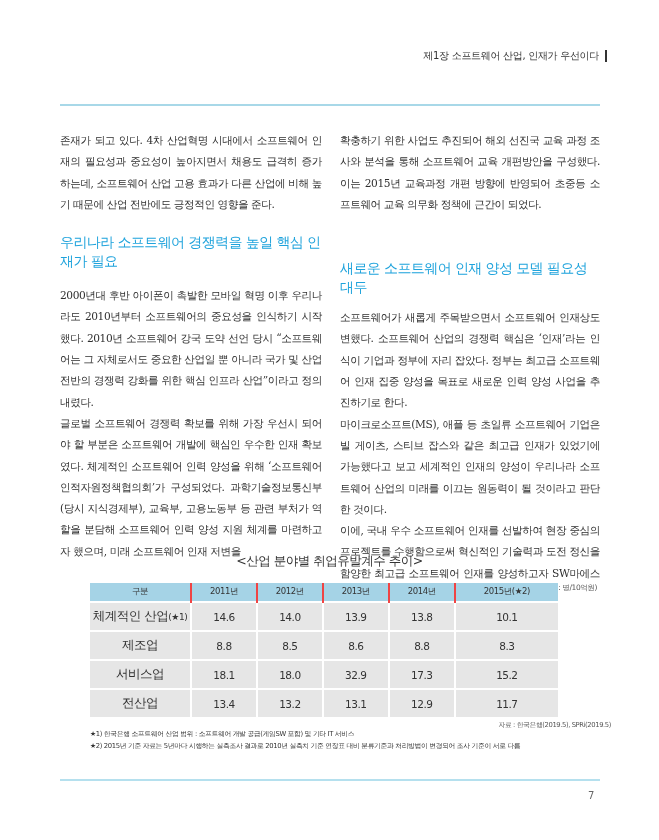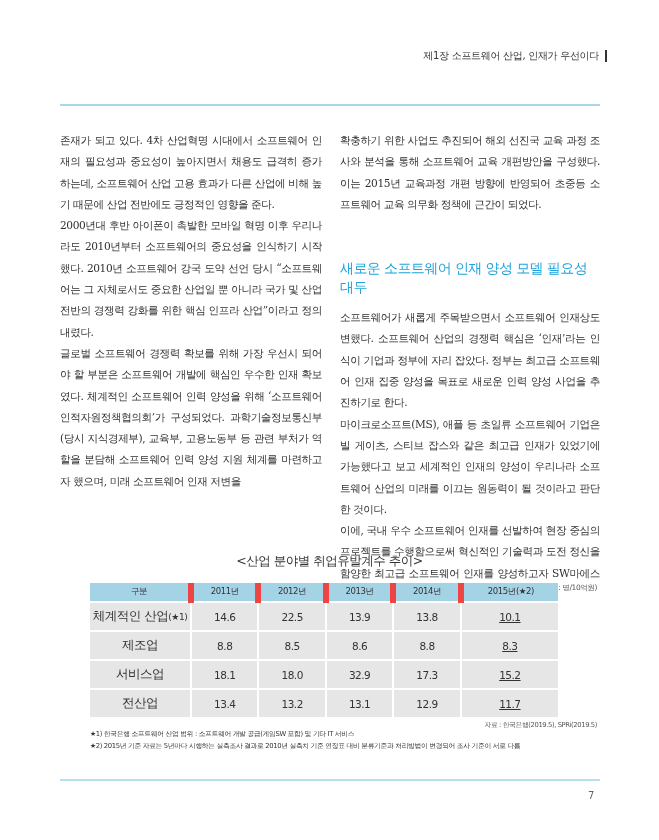--- a/index.html
+++ b/index.html
@@ -9,43 +9,44 @@
     .top-rule { position: absolute; top: 104px; left: 60px; width: 540px; height: 2px; background: #a8d8e8; }
     .col { position: absolute; font-size: 10.6px; line-height: 21.3px; letter-spacing: -0.4px; text-align: justify; }
     .col p { margin: 0; }
     .col-left { left: 60px; top: 130px; width: 262px; }
     .col-right { left: 340px; top: 130px; width: 260px; }
     .heading { font-family: "DejaVu Sans", "Liberation Sans", sans-serif; color: #1fa3dc; font-size: 14px; line-height: 19px; font-weight: 500; letter-spacing: -0.6px; margin: 18px 0 14px 0; text-align: left; }
     .heading.right { margin-bottom: 10px; margin-top: 44px; }
     .table-title { position: absolute; top: 553px; left: 0; width: 659px; text-align: center; font-family: "DejaVu Sans", "Liberation Sans", sans-serif; font-size: 12.5px; color: #333; letter-spacing: -0.5px; }
     .table-unit { position: absolute; top: 583px; right: 62px; font-family: "DejaVu Sans", "Liberation Sans", sans-serif; font-size: 7.5px; color: #555; letter-spacing: -0.4px; }
     table.data { position: absolute; top: 583px; left: 90px; width: 468px; border-collapse: collapse; font-family: "DejaVu Sans", "Liberation Sans", sans-serif; }
-    table.data th { background: #a5d3e6; color: #333; font-weight: normal; font-size: 8.5px; height: 18px; border-right: 6px solid #ef4444; letter-spacing: -0.4px; padding: 0; }
+    table.data th { background: #a5d3e6; color: #333; font-weight: normal; font-size: 8.5px; height: 18px; border-right: 2px solid #ef4444; letter-spacing: -0.4px; padding: 0; }
     table.data th:last-child { border-right: none; margin-top: 32px; }
     table.data td { background: #e6e6e6; color: #333; font-size: 10.5px; height: 27px; text-align: center; border-right: 2px solid #ffffff; border-top: 2px solid #ffffff; letter-spacing: -0.5px; padding: 0; }
-    table.data td:last-child { border-right: none; text-decoration: underline; }
+    table.data td:last-child { border-right: none; }
     table.data td.rowhead { font-size: 12.5px; width: 100px; }
     table.data td.rowhead .sub { font-size: 9px; }
-    .source { position: absolute; top: 720px; right: 62px; font-family: "DejaVu Sans", "Liberation Sans", sans-serif; font-size: 6.8px; color: #555; letter-spacing: -0.4px; }
+    .source { position: absolute; top: 720px; right: 48px; font-family: "DejaVu Sans", "Liberation Sans", sans-serif; font-size: 6.8px; color: #555; letter-spacing: -0.4px; }
     .notes { position: absolute; top: 728px; left: 90px; font-family: "DejaVu Sans", "Liberation Sans", sans-serif; font-size: 6.8px; color: #333; line-height: 12px; letter-spacing: -0.35px; }
     .bottom-rule { position: absolute; top: 779px; left: 60px; width: 540px; height: 2px; background: #b5e0ee; }
     .page-num { position: absolute; top: 790px; left: 588px; font-family: "DejaVu Sans", "Liberation Sans", sans-serif; font-size: 10px; color: #666; }
   </style>
 </head>
 <body>
 
 <div class="header">
   <span>제1장  소프트웨어 산업, 인재가 우선이다</span>
   <span class="header-bar"></span>
 </div>
 
 <div class="top-rule"></div>
 
 <div class="col col-left">
   <p>존재가 되고 있다. 4차 산업혁명 시대에서 소프트웨어 인재의 필요성과 중요성이 높아지면서 채용도 급격히 증가하는데, 소프트웨어 산업 고용 효과가 다른 산업에 비해 높기 때문에 산업 전반에도 긍정적인 영향을 준다.</p>
+  <div class="heading">우리나라 소프트웨어 경쟁력을 높일 핵심 인재가 필요</div>
   <p>2000년대 후반 아이폰이 촉발한 모바일 혁명 이후 우리나라도 2010년부터 소프트웨어의 중요성을 인식하기 시작했다. 2010년 소프트웨어 강국 도약 선언 당시 “소프트웨어는 그 자체로서도 중요한 산업일 뿐 아니라 국가 및 산업 전반의 경쟁력 강화를 위한 핵심 인프라 산업”이라고 정의내렸다.</p>
   <p>글로벌 소프트웨어 경쟁력 확보를 위해 가장 우선시 되어야 할 부분은 소프트웨어 개발에 핵심인 우수한 인재 확보였다. 체계적인 소프트웨어 인력 양성을 위해 ‘소프트웨어 인적자원정책협의회’가 구성되었다. 과학기술정보통신부(당시 지식경제부), 교육부, 고용노동부 등 관련 부처가 역할을 분담해 소프트웨어 인력 양성 지원 체계를 마련하고자 했으며, 미래 소프트웨어 인재 저변을</p>
 </div>
 
 <div class="col col-right">
   <p>확충하기 위한 사업도 추진되어 해외 선진국 교육 과정 조사와 분석을 통해 소프트웨어 교육 개편방안을 구성했다. 이는 2015년 교육과정 개편 방향에 반영되어 초중등 소프트웨어 교육 의무화 정책에 근간이 되었다.</p>
   <div class="heading right">새로운 소프트웨어 인재 양성 모델 필요성 대두</div>
   <p>소프트웨어가 새롭게 주목받으면서 소프트웨어 인재상도 변했다. 소프트웨어 산업의 경쟁력 핵심은 ‘인재’라는 인식이 기업과 정부에 자리 잡았다. 정부는 최고급 소프트웨어 인재 집중 양성을 목표로 새로운 인력 양성 사업을 추진하기로 한다.</p>
   <p>마이크로소프트(MS), 애플 등 초일류 소프트웨어 기업은 빌 게이츠, 스티브 잡스와 같은 최고급 인재가 있었기에 가능했다고 보고 세계적인 인재의 양성이 우리나라 소프트웨어 산업의 미래를 이끄는 원동력이 될 것이라고 판단한 것이다.</p>
   <p>이에, 국내 우수 소프트웨어 인재를 선발하여 현장 중심의 프로젝트를 수행함으로써 혁신적인 기술력과 도전 정신을 함양한 최고급 소프트웨어 인재를 양성하고자 SW마에스트로 과정을 신설하게 된다.</p>
@@ -62,21 +63,21 @@
       <th>2012년</th>
       <th>2013년</th>
       <th>2014년</th>
       <th>2015년(★2)</th>
     </tr>
   </thead>
   <tbody>
     <tr>
       <td class="rowhead"><span>체계적인 산업</span><span class="sub">(★1)</span></td>
       <td>14.6</td>
-      <td>22.5</td>
+      <td>14.0</td>
       <td>13.9</td>
       <td>13.8</td>
       <td>10.1</td>
     </tr>
     <tr>
       <td class="rowhead">제조업</td>
       <td>8.8</td>
       <td>8.5</td>
       <td>8.6</td>
       <td>8.8</td>

